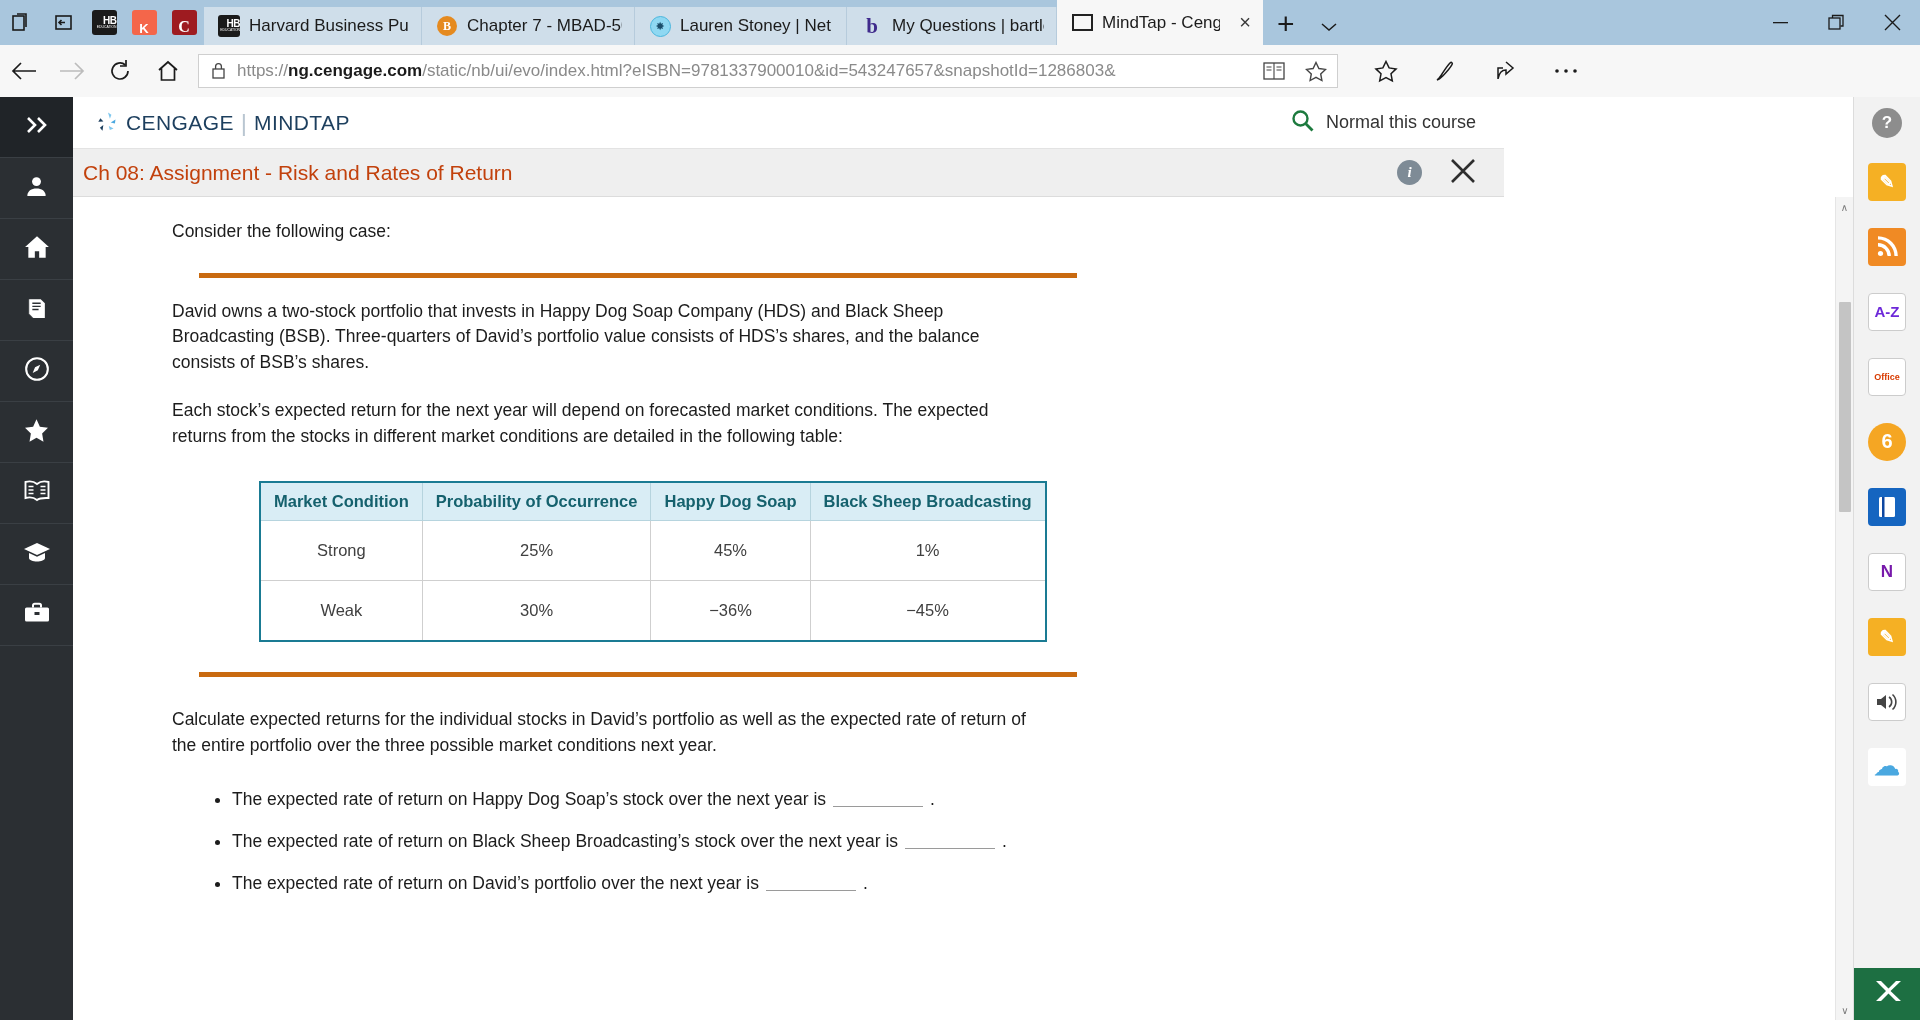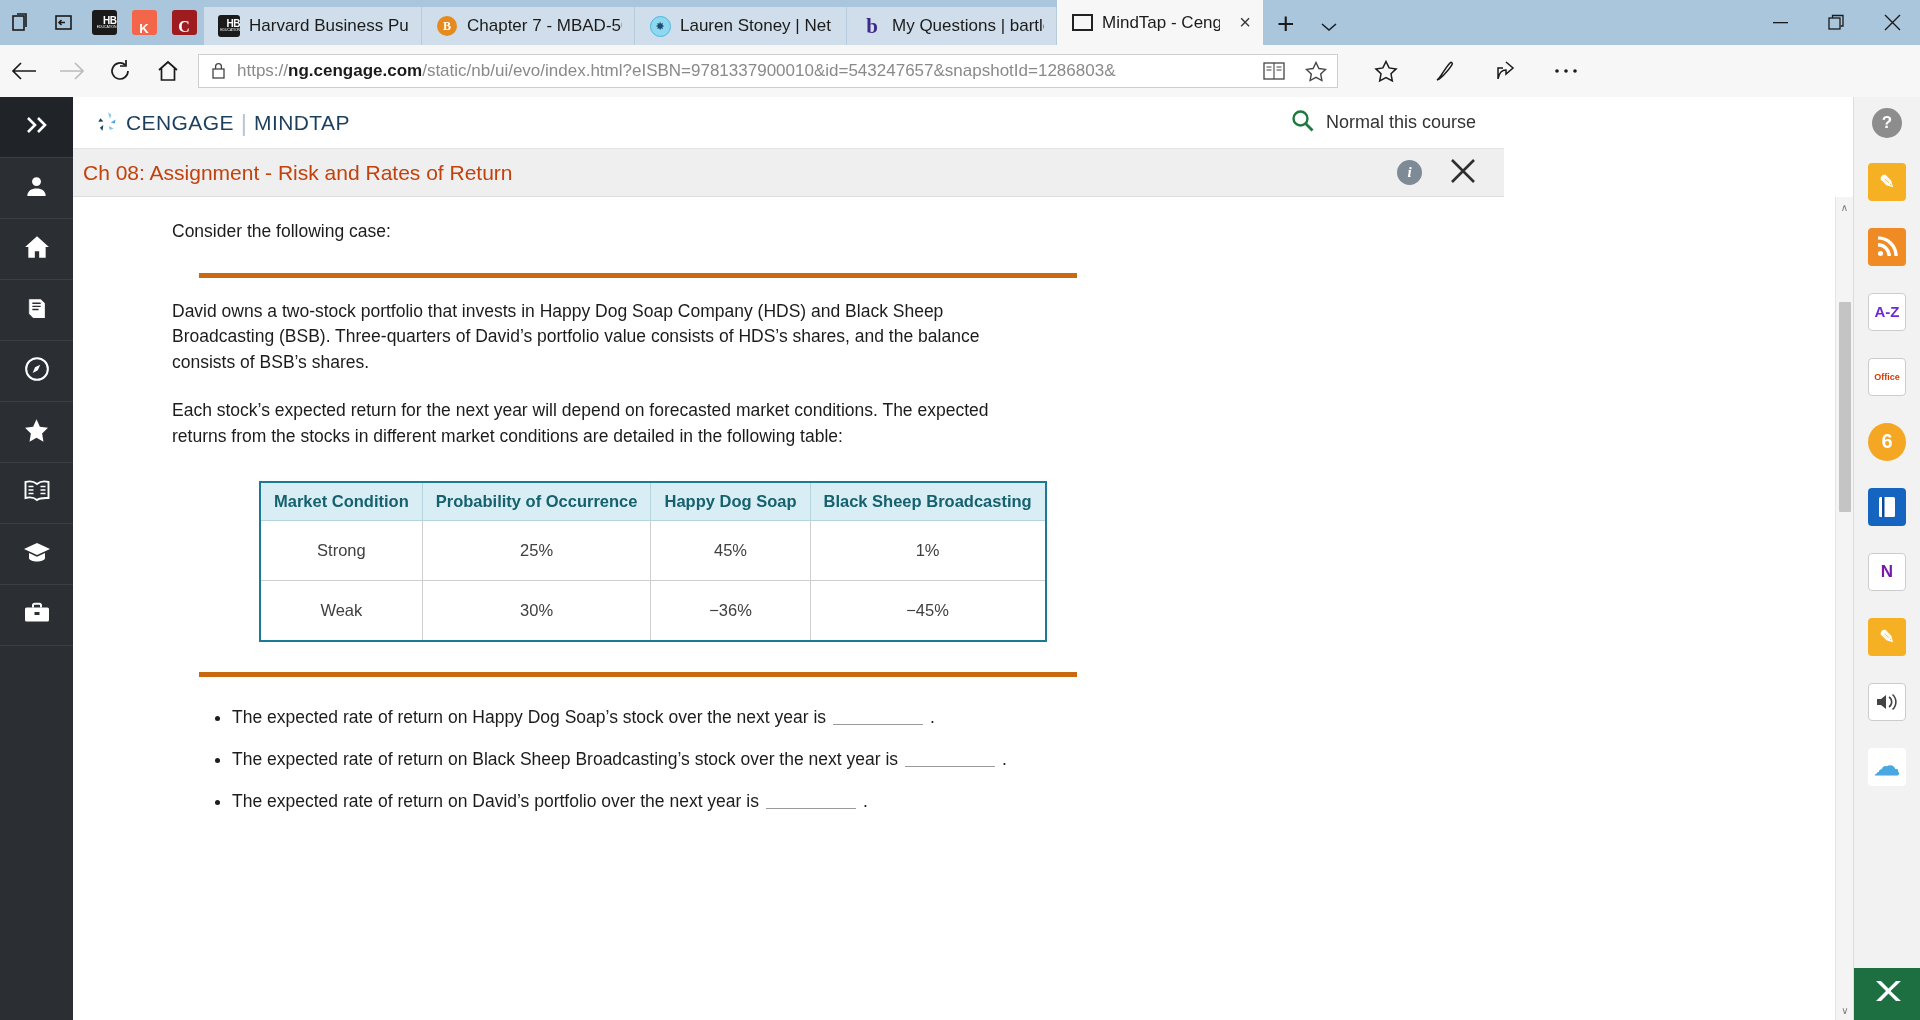--- a/index.html
+++ b/index.html
@@ -474,20 +474,21 @@
           <td>Weak</td>
           <td>30%</td>
           <td>−36%</td>
           <td>−45%</td>
         </tr>
       </tbody>
     </table>
 
     <div class="hrule bottom"></div>
 
+    <p class="para" style="margin-top:30px">Calculate expected returns for the individual stocks in David’s portfolio as well as the expected rate of return of the entire portfolio over the three possible market conditions next year.</p>
 
     <ul class="answers">
       <li>
         <span>The expected rate of return on Happy Dog Soap’s stock over the next year is</span><input class="blank" type="text" style="border-top: none; border-right: none; border-left: none; border-image: initial; border-bottom: 1.6px solid rgb(154, 154, 154); outline: none; background: transparent; font-family: &quot;Liberation Sans&quot;, sans-serif; font-size: 17.5px;"><span>.</span>
       </li>
       <li>
         <span>The expected rate of return on Black Sheep Broadcasting’s stock over the next year is</span><input class="blank" type="text" style="border-top: none; border-right: none; border-left: none; border-image: initial; border-bottom: 1.6px solid rgb(154, 154, 154); outline: none; background: transparent; font-family: &quot;Liberation Sans&quot;, sans-serif; font-size: 17.5px;"><span>.</span>
       </li>
       <li>
         <span>The expected rate of return on David’s portfolio over the next year is</span><input class="blank" type="text" style="border-top: none; border-right: none; border-left: none; border-image: initial; border-bottom: 1.6px solid rgb(154, 154, 154); outline: none; background: transparent; font-family: &quot;Liberation Sans&quot;, sans-serif; font-size: 17.5px;"><span>.</span>

